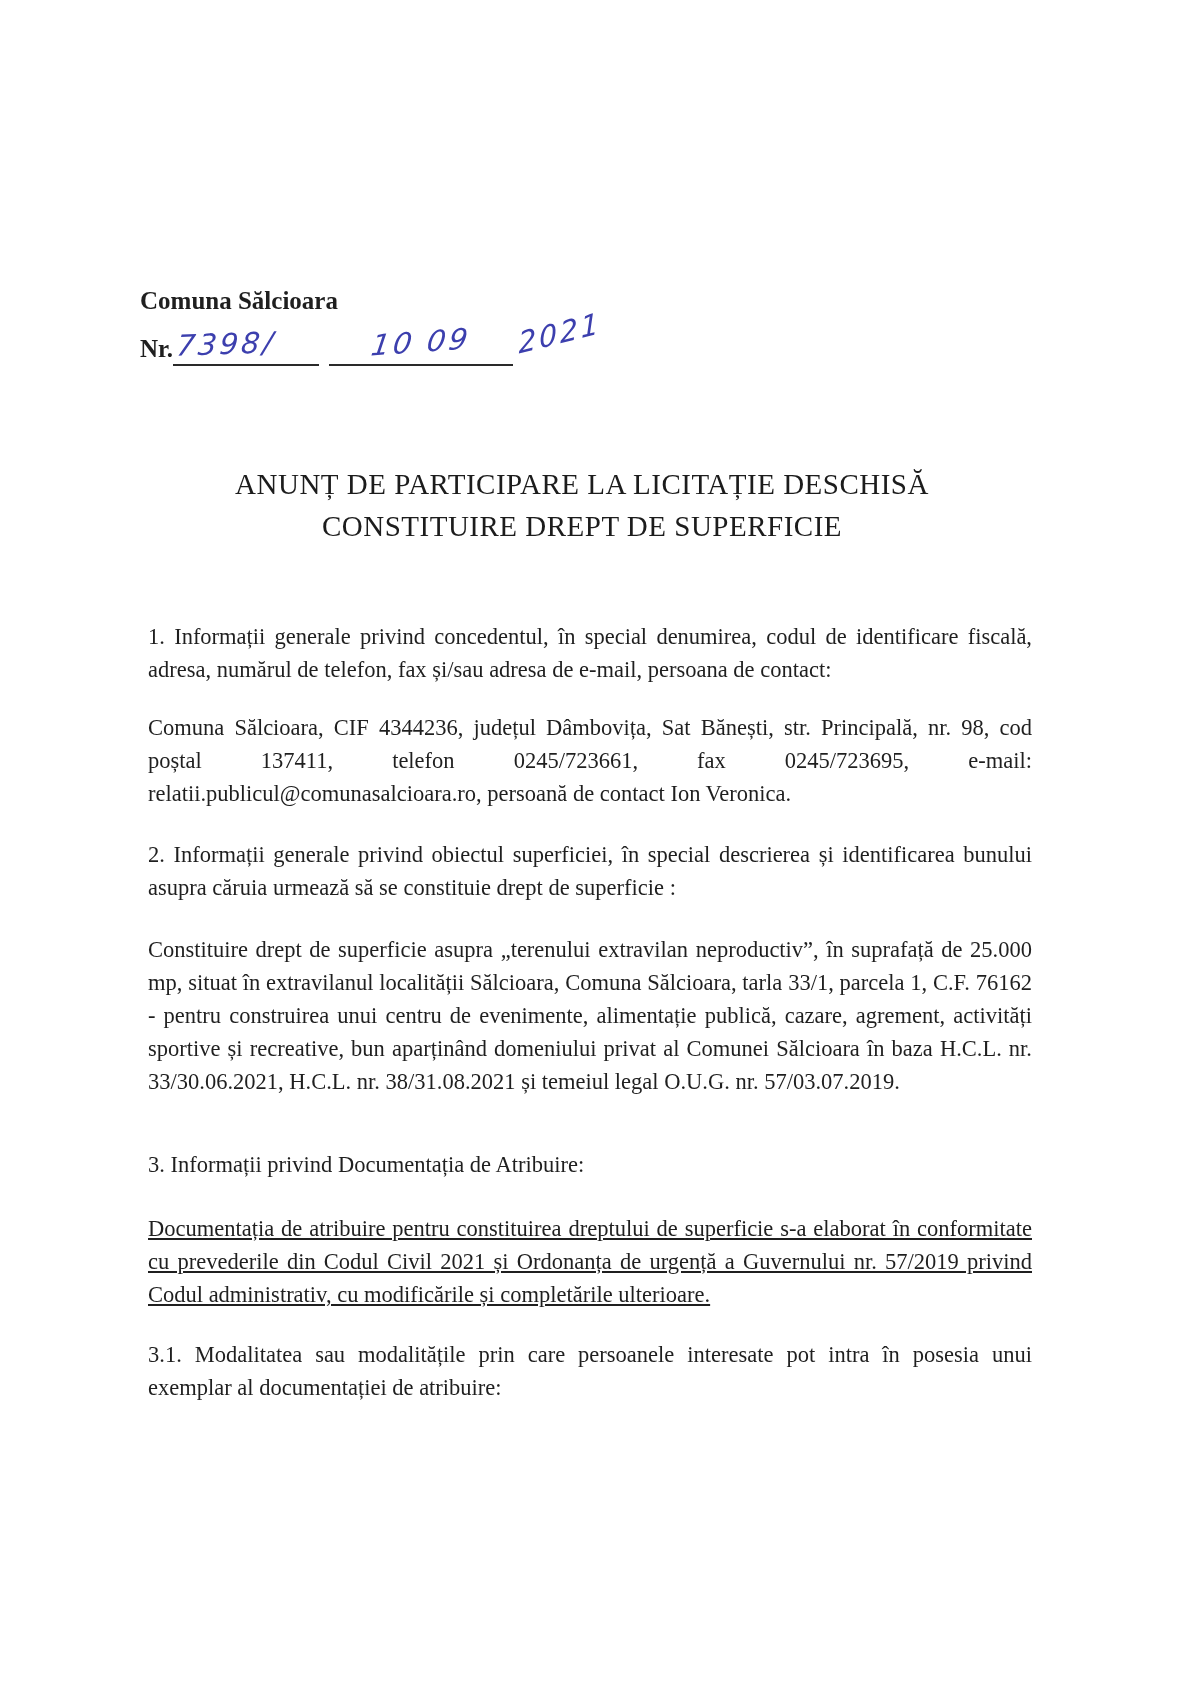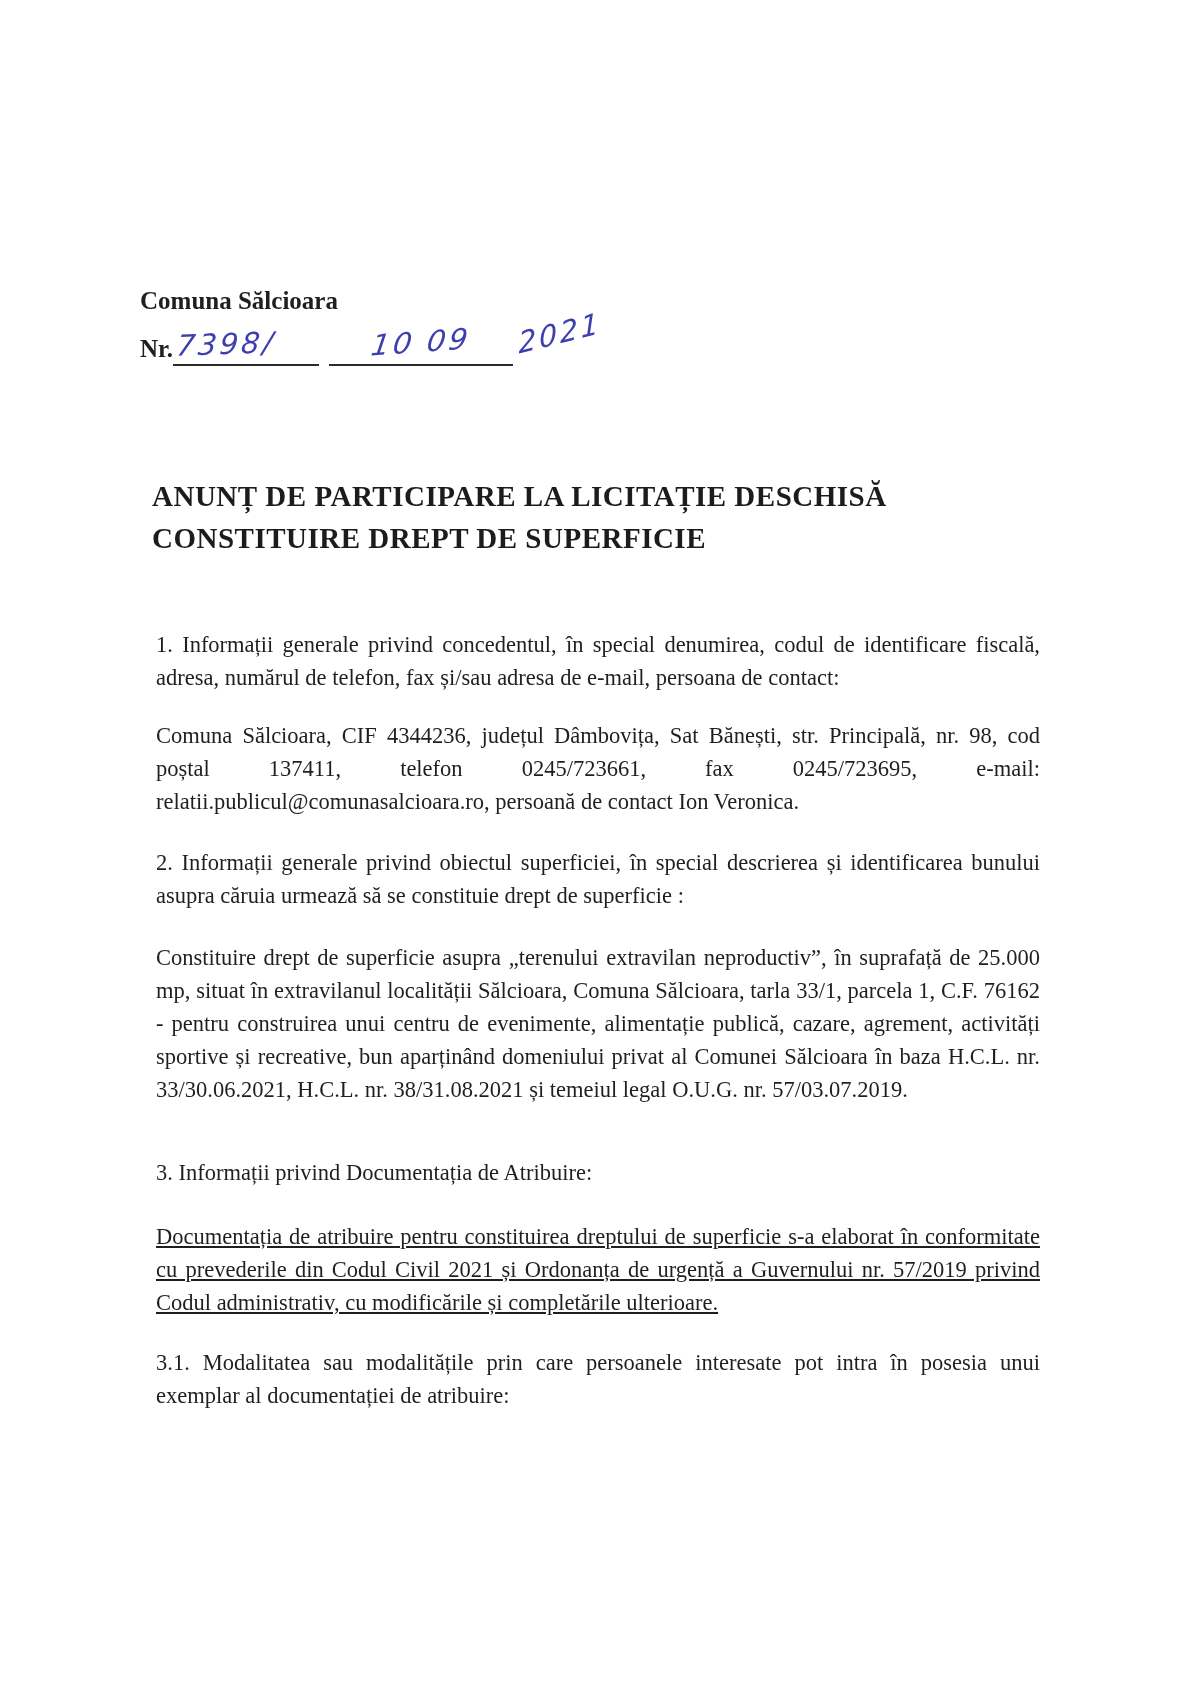--- a/index.html
+++ b/index.html
@@ -65,35 +65,35 @@
     top: -14px;
     margin-left: 4px;
   }
 
   
   .doc-title {
     position: absolute;
     left: 140px;
     top: 463px;
     width: 884px;
-    margin: 12px;
-    text-align: left;
+    margin: 0;
+    text-align: center;
     font-size: 29px;
-    font-weight: bold;
+    font-weight: normal;
     line-height: 42px;
     letter-spacing: 0.5px;
     color: #1c1c1c;
   }
 
   
   .para {
     position: absolute;
     left: 140px;
     width: 884px;
-    margin: 16px;
+    margin: 8px;
     font-size: 22.5px;
     line-height: 33px;
     text-align: justify;
     color: #1f1f1f;
   }
   .p1 { top: 612px; }
   .p2 { top: 703px; }
   .p3 { top: 830px; }
   .p4 { top: 925px; }
   .p5 { top: 1140px; }

